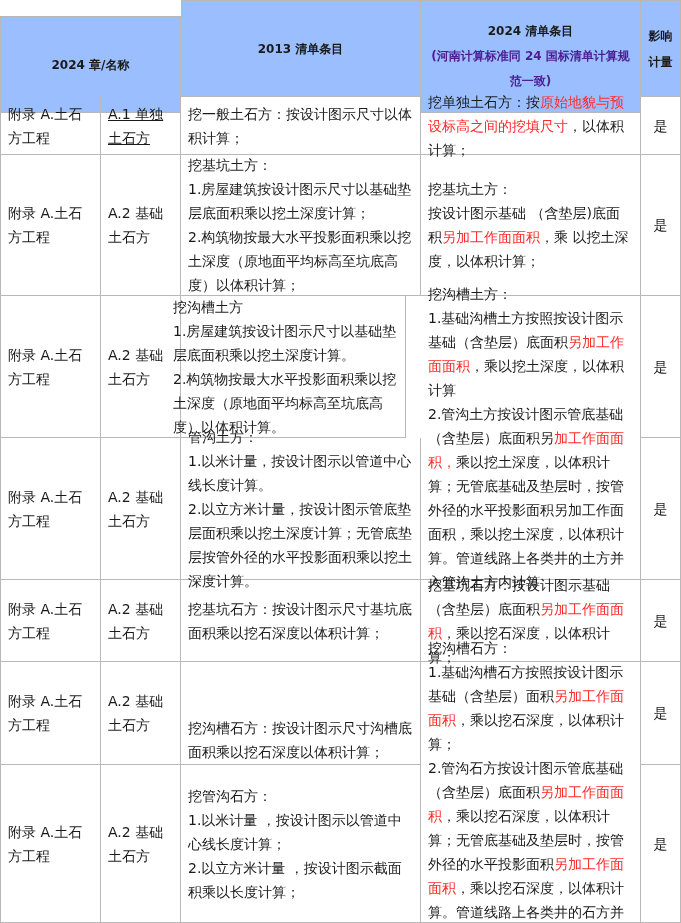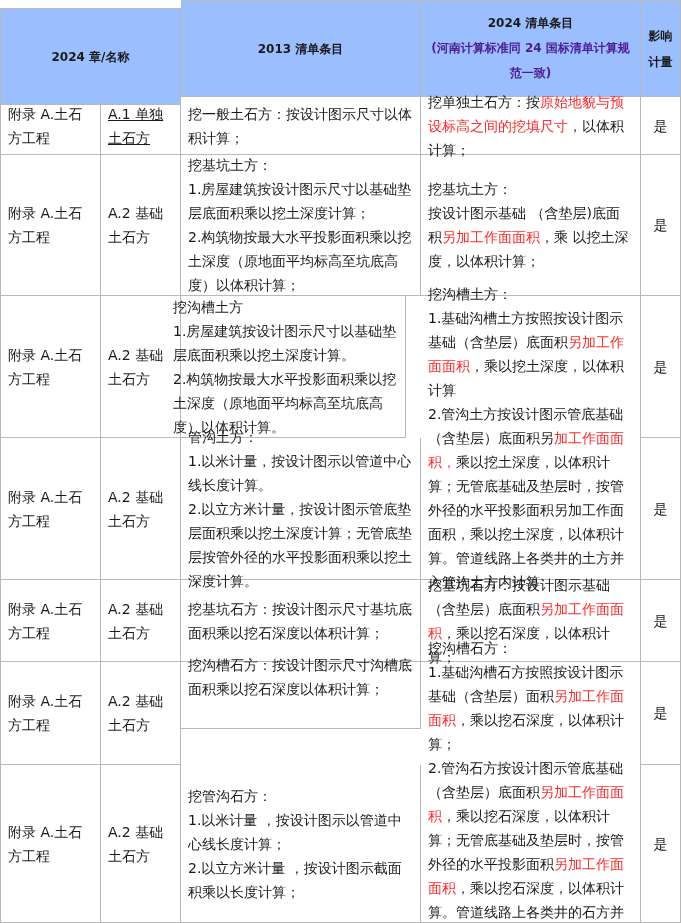--- a/index.html
+++ b/index.html
@@ -18,27 +18,27 @@
   .cell .txt { width: 100%; white-space: normal; word-break: break-all; }
   .red { color: #ff2a2a; }
   .hdr .red { color: #4c1d95; }
   .vert { line-height: 26px; }
 </style>
 </head>
 <body>
 
 <div class="grid">
 
-  <div class="cell hdr first-col" style="left:0;top:8px;width:181px;height:97px;">
+  <div class="cell hdr first-col" style="left:0;top:16px;width:181px;height:97px;">
     <span class="txt">2024 章/名称</span>
   </div>
   <div class="cell hdr" style="left:181px;top:0;width:240px;height:97px;">
     <span class="txt">2013 清单条目</span>
   </div>
-  <div class="cell hdr" style="left:421px;top:0;width:220px;height:97px;line-height:25px;">
+  <div class="cell hdr" style="left:421px;top:0;width:220px;height:113px;line-height:25px;">
     <div class="txt">
       <div>2024 清单条目</div>
       <div class="red">(河南计算标准同 24 国标清单计算规范一致)</div>
     </div>
   </div>
   <div class="cell hdr vert" style="left:641px;top:0;width:40px;height:97px;padding:0 6px;">
     <span class="txt">影响计量</span>
   </div>
 
   <div id="rows-layer"></div>
@@ -103,21 +103,21 @@
     </div>
     <div class="cell center" style="left: 641px; top: 580px; width: 40px; height: 82px;">
       <span class="txt">是</span>
     </div>
     <div class="cell first-col" style="left: 0px; top: 662px; width: 101px; height: 103px;">
       <span class="txt">附录 A.土石方工程</span>
     </div>
     <div class="cell " style="left: 101px; top: 662px; width: 80px; height: 103px;">
       <span class="txt">A.2 基础土石方</span>
     </div>
-    <div class="cell " style="left: 181px; top: 626px; width: 240px; height: 103px;">
+    <div class="cell " style="left: 181px; top: 662px; width: 240px; height: 103px; align-items: flex-end;">
       <span class="txt">挖沟槽石方：按设计图示尺寸沟槽底面积乘以挖石深度以体积计算；</span>
     </div>
     <div class="cell center" style="left: 641px; top: 662px; width: 40px; height: 103px;">
       <span class="txt">是</span>
     </div>
     <div class="cell first-col" style="left: 0px; top: 765px; width: 101px; height: 158px;">
       <span class="txt">附录 A.土石方工程</span>
     </div>
     <div class="cell " style="left: 101px; top: 765px; width: 80px; height: 158px;">
       <span class="txt">A.2 基础土石方</span>

